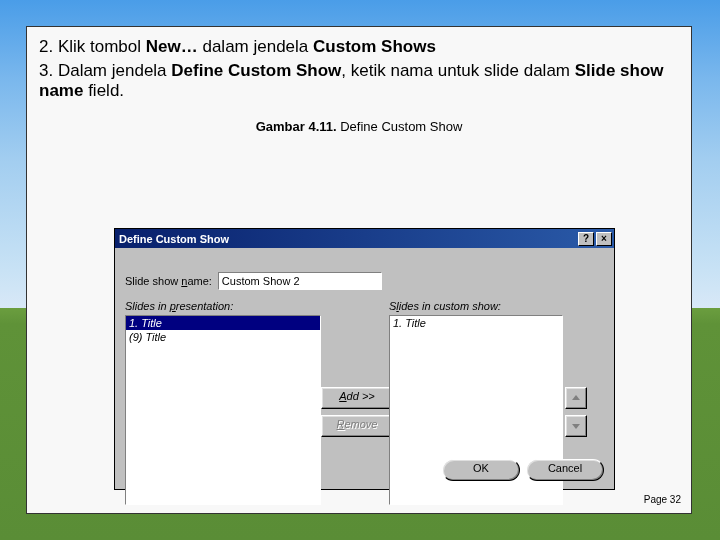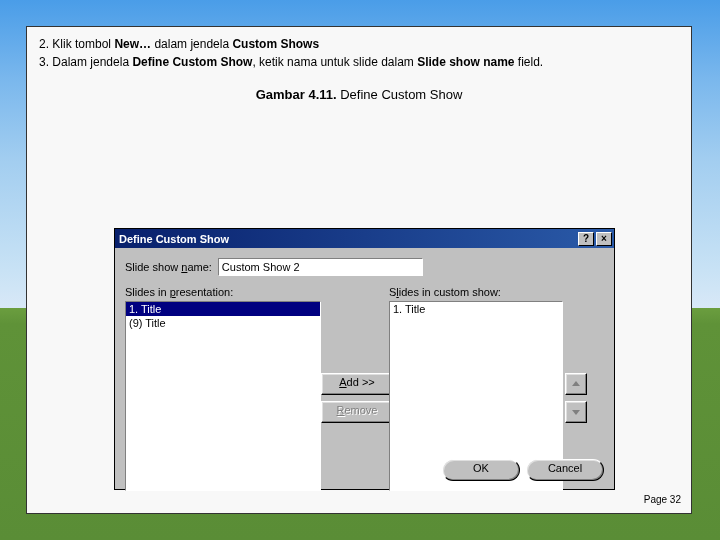--- a/index.html
+++ b/index.html
@@ -37,21 +37,21 @@
   .doc-box {
     position: absolute;
     left: 26px;
     top: 26px;
     width: 666px;
     height: 488px;
     background: #f8f8f8;
     border: 1px solid #333;
     padding: 10px 12px;
   }
-  .instruction-line { margin-bottom: 4px; font-size: 12px; }
+  .instruction-line { margin-bottom: 4px; font-size: 17px; }
   .instruction-line b { font-weight: bold; }
   .caption {
     text-align: center;
     margin-top: 18px;
     font-size: 13px;
   }
   .caption b { font-weight: bold; }
   .page-num {
     position: absolute;
     right: 10px;
@@ -85,35 +85,35 @@
     width: 16px; height: 14px;
     background: #c0c0c0;
     border-top: 1px solid #fff;
     border-left: 1px solid #fff;
     border-right: 1px solid #000;
     border-bottom: 1px solid #000;
     margin-left: 2px;
     display: flex; align-items: center; justify-content: center;
     font-size: 10px; font-weight: bold; color: #000;
   }
-  .dlg-body { padding: 10px 10px; position: relative; height: calc(100% - 19px); }
+  .dlg-body { padding: 24px 10px; position: relative; height: calc(100% - 19px); }
   .name-row { display: flex; align-items: center; margin-bottom: 10px; }
   .name-row label { margin-right: 6px; }
   .underline { text-decoration: underline; }
   .text-input {
-    width: 205px; height: 18px;
+    width: 164px; height: 18px;
     border-top: 1px solid #808080;
     border-left: 1px solid #808080;
     border-right: 1px solid #fff;
     border-bottom: 1px solid #fff;
     background: #fff;
     padding: 1px 3px;
     font-family: inherit; font-size: 11px;
   }
-  .columns { display: flex; gap: 0; }
+  .columns { display: flex; gap: 0; font-style: italic; }
   .col-left, .col-right { display: flex; flex-direction: column; }
   .col-left { width: 196px; }
   .col-mid { width: 68px; display: flex; flex-direction: column; align-items: flex-start; justify-content: center; gap: 6px; padding-top:18px;}
   .col-right { width: 174px; }
   .col-arrows { width: 26px; display:flex; flex-direction:column; justify-content:center; gap:6px; padding-top:18px; margin-left:2px;}
   .col-label { margin-bottom: 3px; }
   .listbox {
     height: 190px;
     background: #fff;
     border-top: 1px solid #808080;

